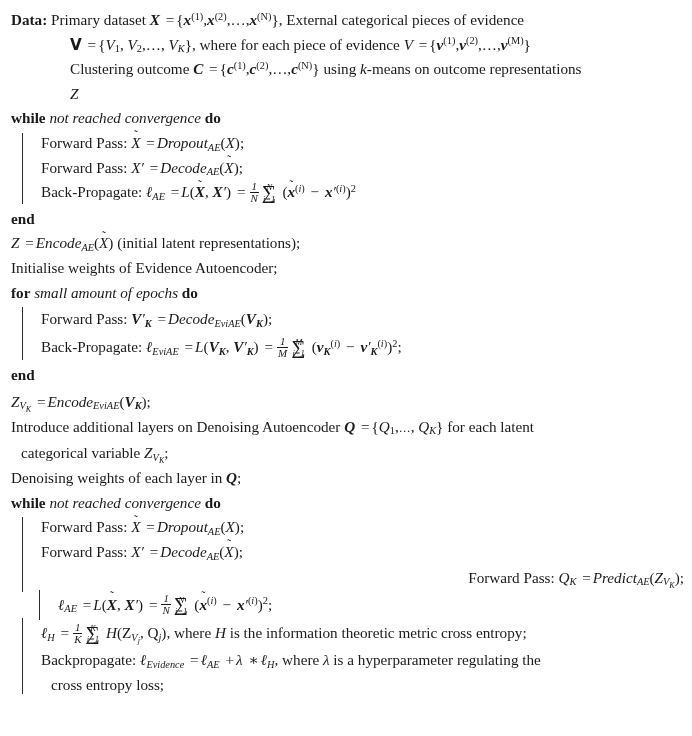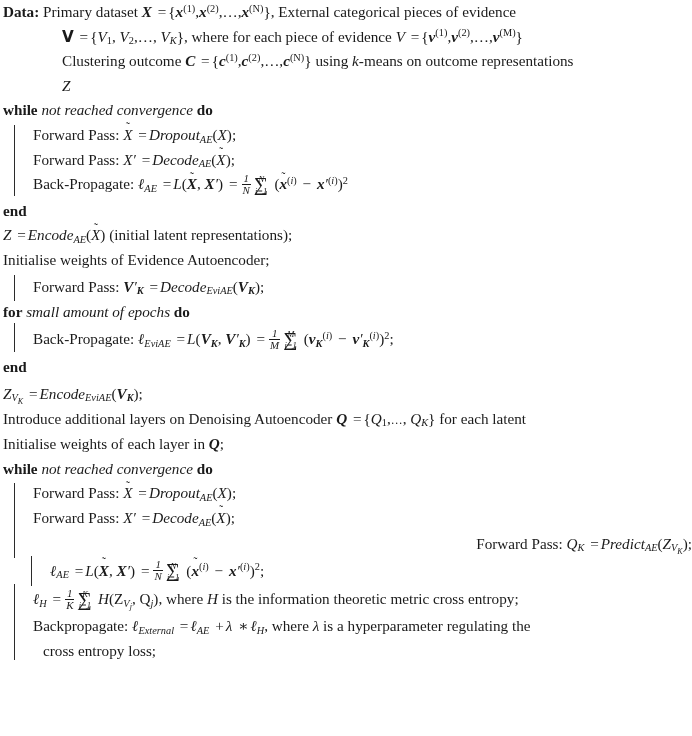--- a/index.html
+++ b/index.html
@@ -12,21 +12,21 @@
     height: 736px;
     overflow: hidden;
     font-family: "Liberation Serif", "DejaVu Serif", serif;
     color: #1a1a1a;
   }
 
   #algo {
     position: relative;
     width: 692px;
     height: 736px;
-    padding: 0;
+    padding: 8px;
     box-sizing: border-box;
   }
 
   .line {
     position: relative;
     font-size: 15.2px;
     line-height: 24.6px;
     white-space: nowrap;
     padding-left: 3px;
   }
@@ -195,30 +195,30 @@
   <div class="line lvl0">
     <span class="m">Z</span>
     <span class="op">=</span><span class="m">Encode</span><span class="sub"><span class="m">AE</span></span><span class="mu">(</span><span class="tilde-wrap"><span class="tl">˜</span><span class="m">X</span></span><span class="mu">)</span>
     <span>(initial latent representations);</span>
   </div>
 
   <div class="line lvl0">
     <span>Initialise weights of Evidence Autoencoder;</span>
   </div>
 
-  <div class="line lvl1 bar bar-top" style="line-height:27px;">
-    <span>Forward Pass:</span>
-    <span class="mb">V</span><span class="prime">′</span><span class="sub"><span class="mb">K</span></span>
-    <span class="op">=</span><span class="m">Decode</span><span class="sub"><span class="m">EviAE</span></span><span class="mu">(</span><span class="mb">V</span><span class="sub"><span class="mb">K</span></span><span class="mu">);</span>
-  </div>
-
   <div class="line lvl0">
     <span class="kw">for</span>
     <span class="it">small amount of epochs</span>
     <span class="kw">do</span>
+  </div>
+
+  <div class="line lvl1 bar bar-top" style="line-height:27px;">
+    <span>Forward Pass:</span>
+    <span class="mb">V</span><span class="prime">′</span><span class="sub"><span class="mb">K</span></span>
+    <span class="op">=</span><span class="m">Decode</span><span class="sub"><span class="m">EviAE</span></span><span class="mu">(</span><span class="mb">V</span><span class="sub"><span class="mb">K</span></span><span class="mu">);</span>
   </div>
 
   <div class="line lvl1 bar bar-bot" style="line-height:29px;">
     <span>Back-Propagate:</span>
     <span class="ell">ℓ</span><span class="sub"><span class="m">EviAE</span></span>
     <span class="op">=</span><span class="cal">L</span><span class="mu">(</span><span class="mb">V</span><span class="sub"><span class="mb">K</span></span><span class="mu">,</span> <span class="mb">V</span><span class="prime">′</span><span class="sub"><span class="mb">K</span></span><span class="mu">)</span>
     <span class="op">=</span><span class="frac"><span class="num">1</span><span class="den">M</span></span><span class="sumwrap"><span class="sum"><span class="sig">∑</span><span class="lim-top">M</span><span class="lim-bot">i=1</span></span></span><span class="mu">(</span><span class="mb">v</span><span class="sub"><span class="mb">K</span></span><span class="sup">(<span class="m">i</span>)</span> <span class="op">−</span> <span class="mb">v</span><span class="prime">′</span><span class="sub"><span class="mb">K</span></span><span class="sup">(<span class="m">i</span>)</span><span class="mu">)</span><span class="sup">2</span><span class="mu">;</span>
   </div>
 
   <div class="line lvl0">
@@ -230,23 +230,27 @@
     <span class="op">=</span><span class="m">Encode</span><span class="sub"><span class="m">EviAE</span></span><span class="mu">(</span><span class="mb">V</span><span class="sub"><span class="mb">K</span></span><span class="mu">);</span>
   </div>
 
   <div class="line lvl0">
     <span>Introduce additional layers on Denoising Autoencoder</span>
     <span class="mb">Q</span>
     <span class="op">=</span><span class="mu">{</span><span class="m">Q</span><span class="sub">1</span><span class="mu">,</span><span class="mu" style="font-size:0.78em;">…</span><span class="mu">,</span> <span class="m">Q</span><span class="sub"><span class="m">K</span></span><span class="mu">}</span>
     <span>for each latent</span>
   </div>
 
-
-  <div class="line lvl0">
-    <span>Initialise weights of each layer in</span>
+  <div class="line cont-sm" style="line-height:26px;">
+    <span>categorical variable</span>
+    <span class="m">Z</span><span class="sub"><span class="m">V</span><span class="sub"><span class="m">K</span></span></span><span>;</span>
+  </div>
+
+  <div class="line lvl0">
+    <span>Denoising weights of each layer in</span>
     <span class="mb">Q</span><span>;</span>
   </div>
 
   <div class="line lvl0">
     <span class="kw">while</span>
     <span class="it">not reached convergence</span>
     <span class="kw">do</span>
   </div>
 
   <div class="line lvl1 bar bar-top">
@@ -275,21 +279,21 @@
 
   <div class="line lvl1 bar" style="line-height:27px;">
     <span class="ell">ℓ</span><span class="sub"><span class="m">H</span></span>
     <span class="op">=</span><span class="frac"><span class="num">1</span><span class="den">K</span></span><span class="sumwrap"><span class="sum"><span class="sig">∑</span><span class="lim-top">K</span><span class="lim-bot">j=1</span></span></span><span class="m">H</span><span class="mu">(</span><span class="mu">Z</span><span class="sub"><span class="m">V</span><span class="sub"><span class="m">j</span></span></span><span class="mu">,</span> <span class="mu">Q</span><span class="sub"><span class="m">j</span></span><span class="mu">)</span><span>, where</span>
     <span class="m">H</span>
     <span>is the information theoretic metric cross entropy;</span>
   </div>
 
   <div class="line lvl1 bar">
     <span>Backpropagate:</span>
-    <span class="ell">ℓ</span><span class="sub"><span class="m">External</span></span>
+    <span class="ell">ℓ</span><span class="sub"><span class="m">Evidence</span></span>
     <span class="op">=</span><span class="ell">ℓ</span><span class="sub"><span class="m">AE</span></span>
     <span class="op">+</span><span class="m">λ</span>
     <span class="op">∗</span><span class="ell">ℓ</span><span class="sub"><span class="m">H</span></span><span>, where</span>
     <span class="m">λ</span>
     <span>is a hyperparameter regulating the</span>
   </div>
 
   <div class="line cont-sm1 bar bar-bot">
     <span>cross entropy loss;</span>
   </div>

